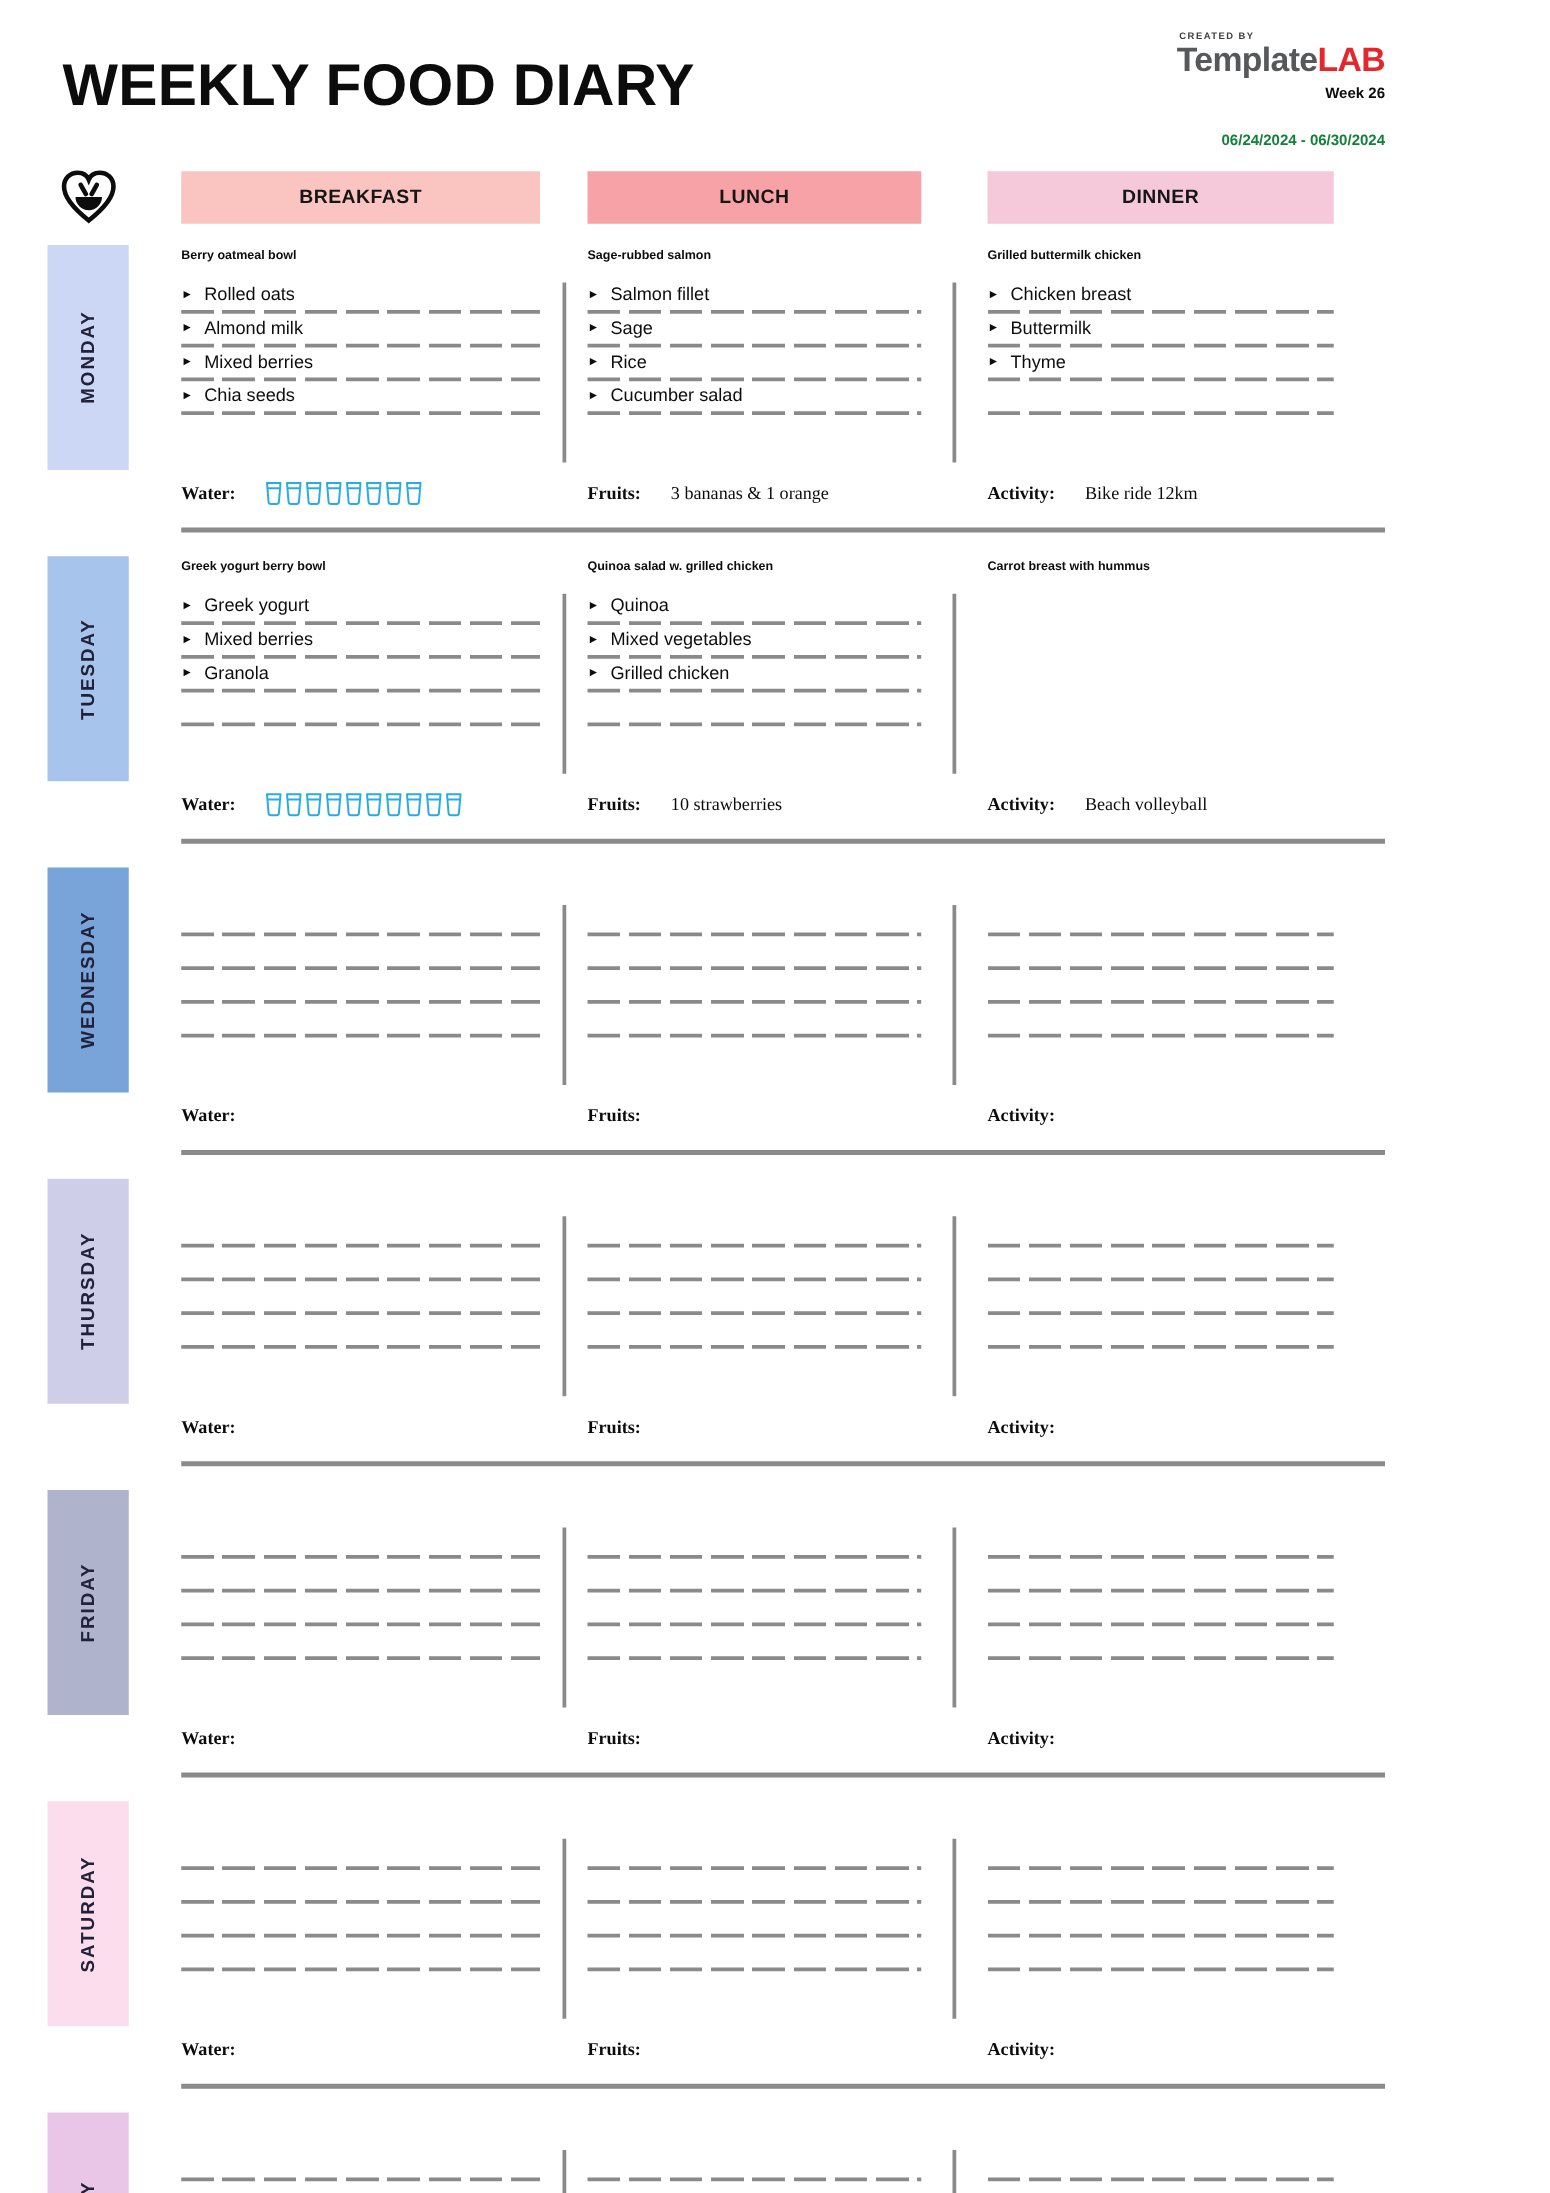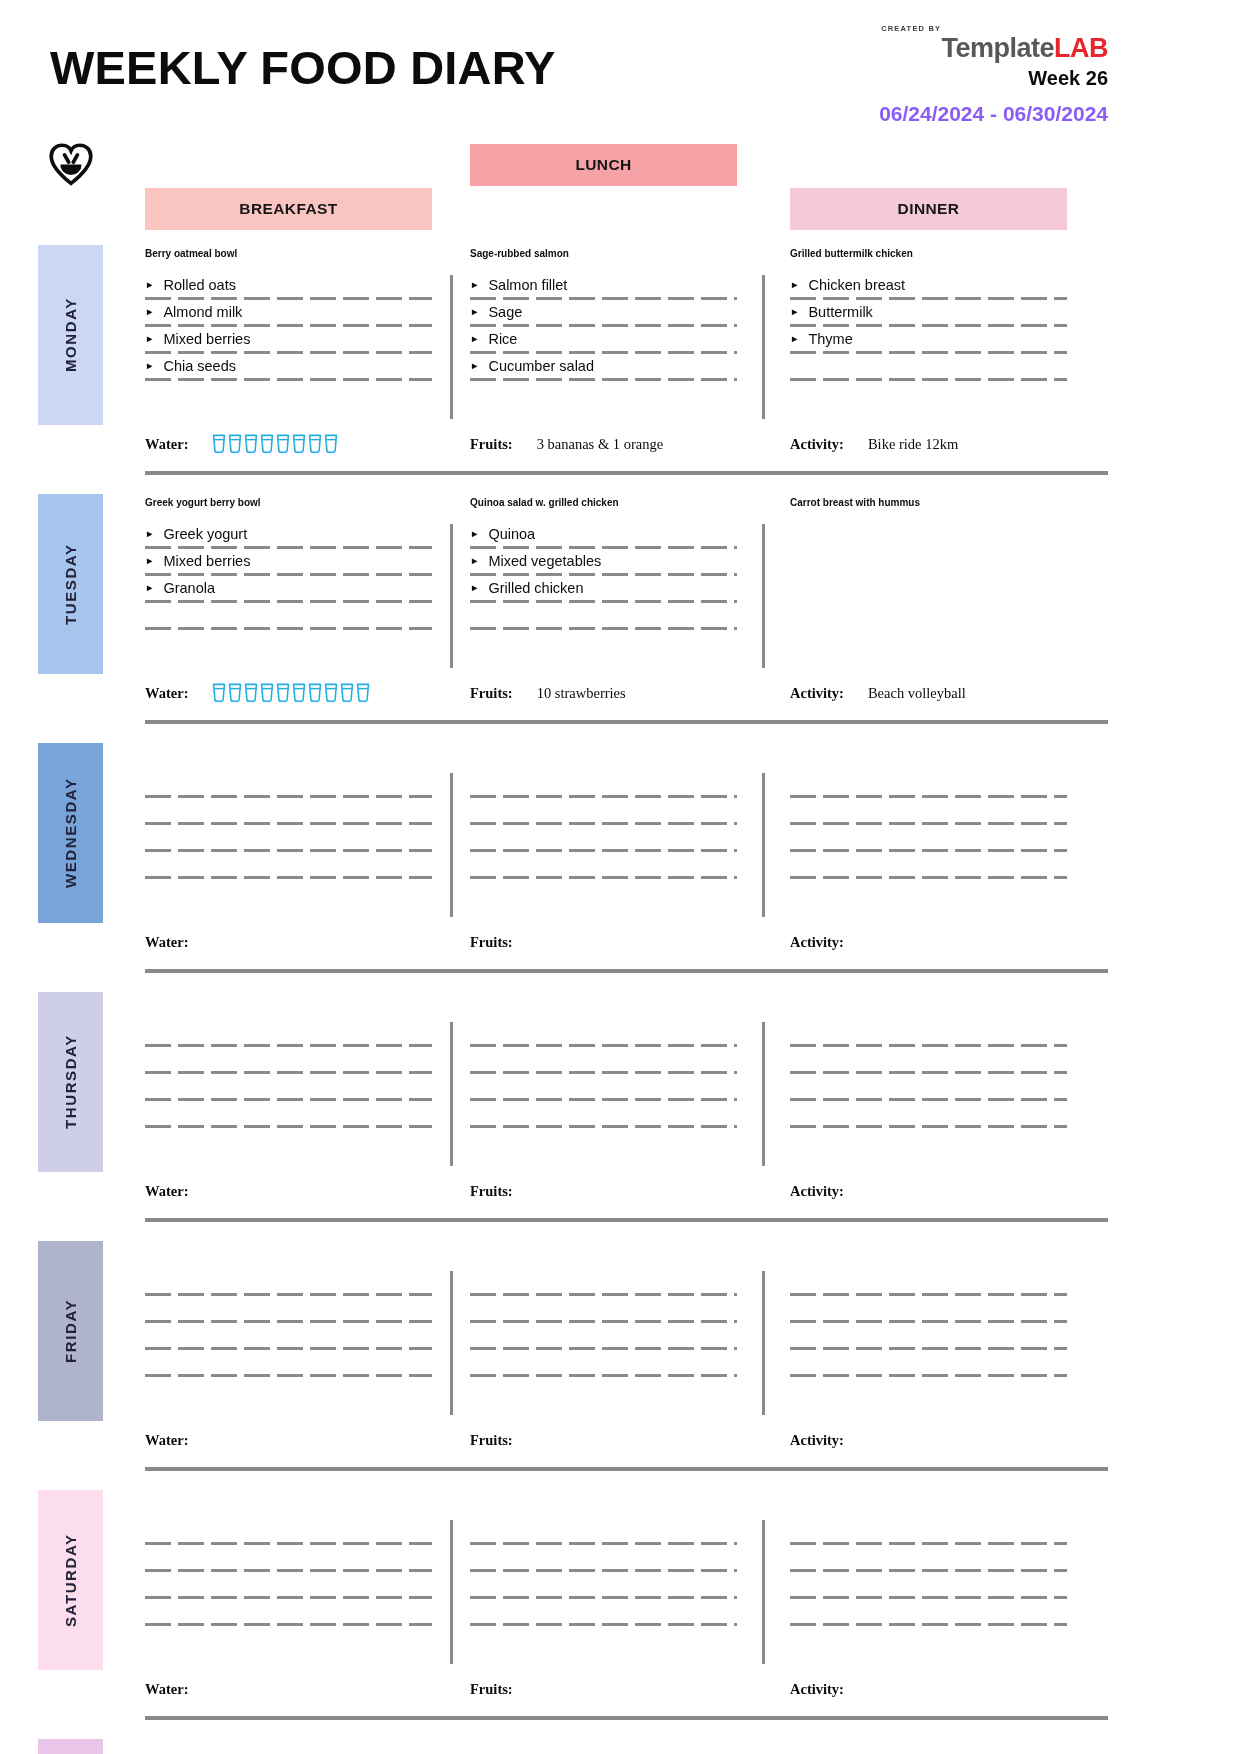--- a/index.html
+++ b/index.html
@@ -13,22 +13,22 @@
   }
   :root { --line: #8a8a8a; }
 
   
   .top-header { display: flex; justify-content: space-between; align-items: flex-start; padding-left: 12px; margin-bottom: 16px; }
   .page-title { font-size: 47px; font-weight: bold; letter-spacing: 0.2px; color: #0c0c0c; margin-top: 16px; }
   .brand-block { text-align: right; }
   .created-by { display: block; text-align: left; font-size: 7.5px; font-weight: bold; letter-spacing: 1.2px; color: #3f3f41; padding-left: 2px; }
   .brand-gray { font-size: 27px; font-weight: bold; color: #57585a; letter-spacing: -0.5px; }
   .brand-red  { font-size: 27px; font-weight: bold; color: #e6262d; letter-spacing: -0.5px; }
-  .week-label { font-size: 20px; font-weight: bold; color: #0c0c0c; margin-top: 3px; }
-  .date-range { font-size: 21px; font-weight: bold; color: #8b5cf6; margin-top: 12px; }
+  .week-label { font-size: 12px; font-weight: bold; color: #0c0c0c; margin-top: 3px; }
+  .date-range { font-size: 12px; font-weight: bold; color: #15803d; margin-top: 24px; }
 
   
   .band {
     display: grid;
     grid-template-columns: 65px 42px 287px 38px 267px 53px 277px;
     align-items: center;
     margin-bottom: 15px;
   }
   .heart-wrap { display: flex; justify-content: center; align-items: center; }
   .col-header {
@@ -83,22 +83,22 @@
 </div>
 
 <div class="band">
   <div class="heart-wrap">
     <svg width="48" height="46" viewBox="0 0 100 100" aria-hidden="true">
       <path d="M50 90 C22 68 7 48 7 31 C7 16 18 7 31 7 C40 7 47 12 50 19 C53 12 60 7 69 7 C82 7 93 16 93 31 C93 48 78 68 50 90 Z" fill="#ffffff" stroke="#0d0d0d" stroke-width="8"></path>
       <path d="M27 49 h46 a23 23 0 0 1 -46 0 Z" fill="#0d0d0d"></path>
       <path d="M36 28 l9 16 M64 28 l-9 16" stroke="#0d0d0d" stroke-width="8" stroke-linecap="round"></path>
     </svg>
   </div>
+  <div class="col-header col-b" style="background: rgb(250, 197, 192);">BREAKFAST</div>
   <div class="col-header col-l" style="background: rgb(247, 162, 166);">LUNCH</div>
-  <div class="col-header col-b" style="background: rgb(250, 197, 192);">BREAKFAST</div>
   <div class="col-header col-d" style="background: rgb(245, 201, 218);">DINNER</div>
 </div>
 
 <div id="days-host">
   <section class="day-row">
     <div class="day-label" style="background: rgb(203, 215, 244);">MONDAY</div>
     <div class="day-content">
       <div class="meals">
         <div class="meal-col mc1">
           <div class="meal-title">Berry oatmeal bowl</div>

